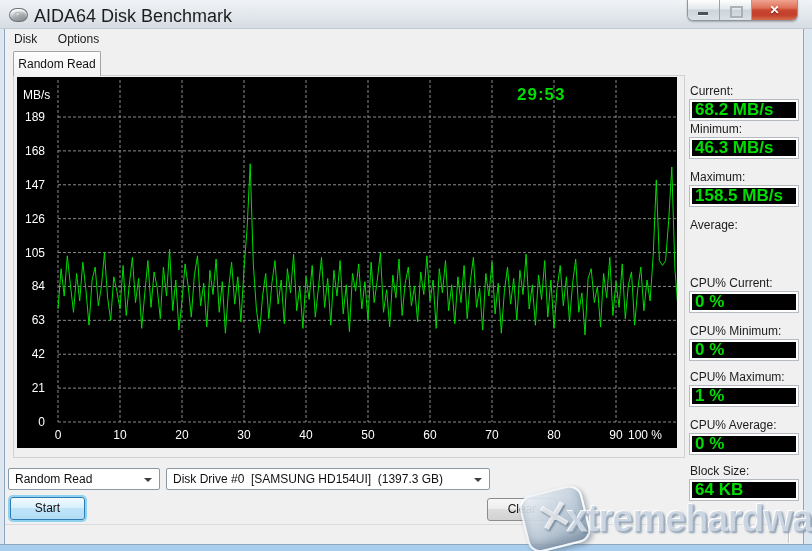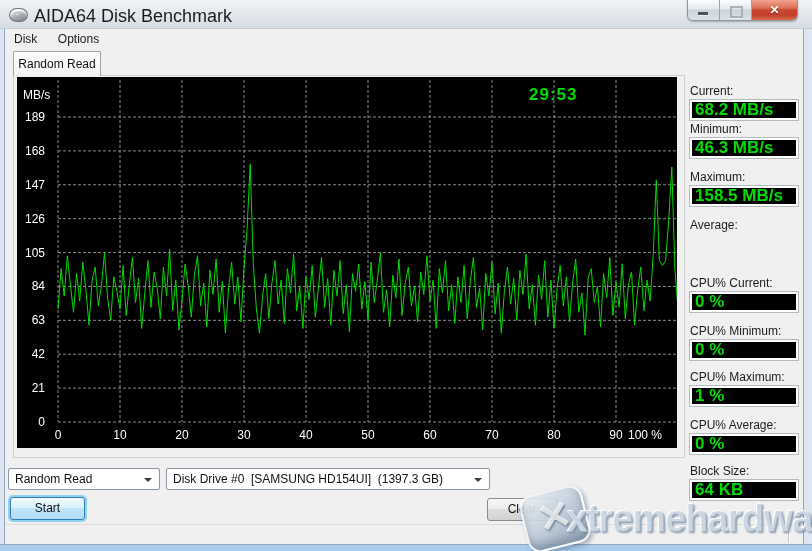--- a/index.html
+++ b/index.html
@@ -58,21 +58,21 @@
   .tab-page{
     position:absolute;left:13px;top:75px;width:672px;height:383px;z-index:2;
     background:#f0f0f0;border:1px solid #d0d0d0;box-sizing:border-box;
   }
   
   .chart{position:absolute;left:3px;top:1px;width:660px;height:371px;background:#000;}
   .chart svg{display:block;width:660px;height:371px;}
   .grid{stroke:#8a8a8a;stroke-width:1;stroke-dasharray:3 2;}
   .dataline{fill:none;stroke:#00db00;stroke-width:1;stroke-linejoin:round;}
   .ylab,.xlab,.yunit{fill:#ffffff;font-family:"Liberation Sans",sans-serif;font-size:12px;}
-  .timer{position:absolute;left:512px;top:8px;width:80px;font-size:17px;font-weight:bold;
+  .timer{position:absolute;left:500px;top:8px;width:80px;font-size:17px;font-weight:bold;
     letter-spacing:1px;color:#00dd00;}
   
   .stat{position:absolute;left:690px;width:108px;}
   .stat-label{font-size:12px;color:#1c1c1c;margin-bottom:2px;}
   .stat-box{
     box-sizing:border-box;width:108px;height:20px;background:#000;
     border:2px solid #fff;box-shadow:0 0 0 1px #b4bac0;
     color:#00dd00;font-size:17px;font-weight:bold;line-height:16px;padding:0 3px;
     white-space:pre;overflow:hidden;
   }

